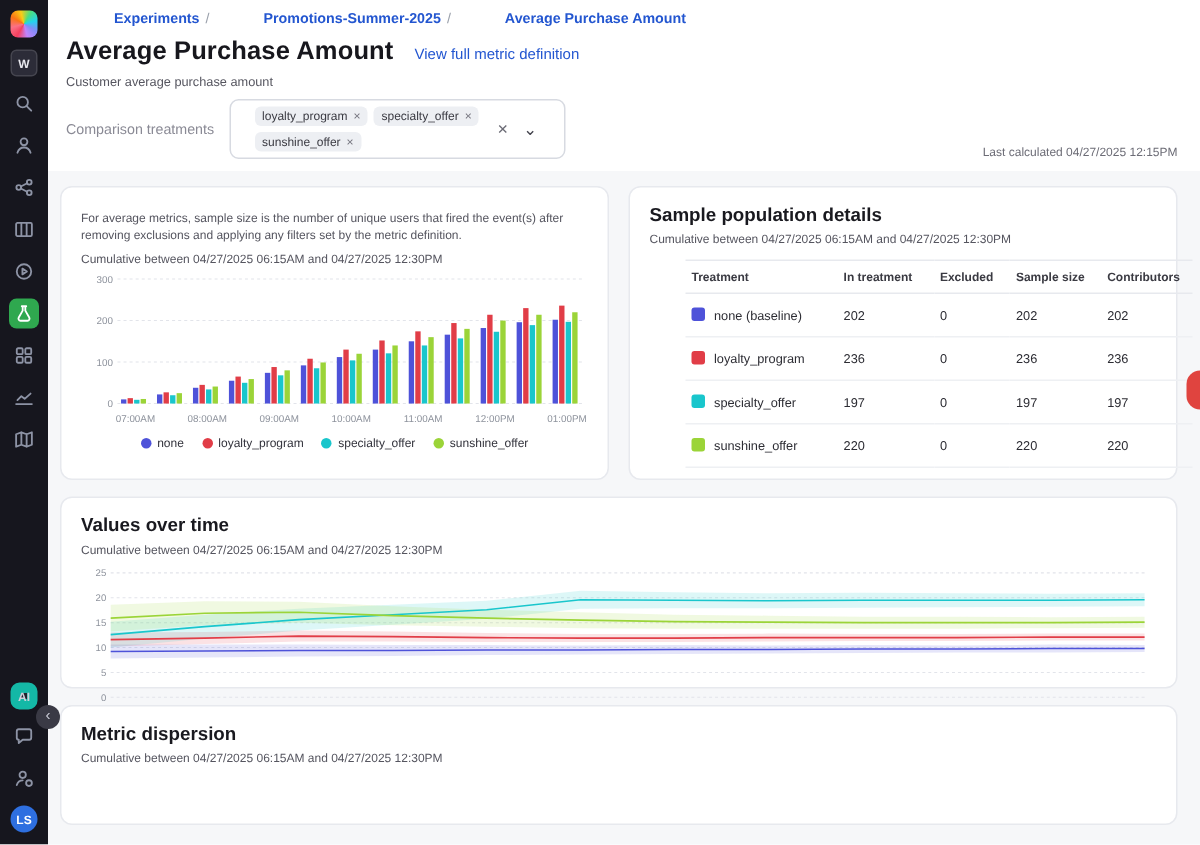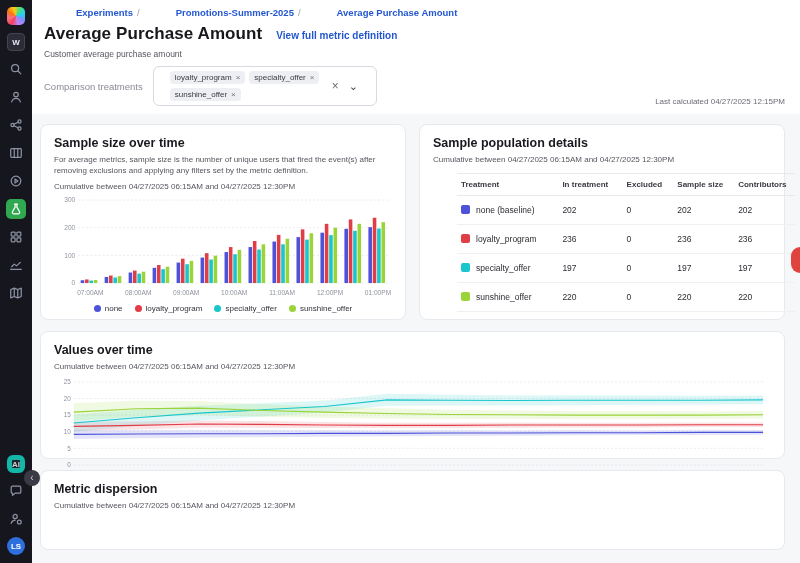--- a/index.html
+++ b/index.html
@@ -7,21 +7,21 @@
   body { font-family:"Liberation Sans",sans-serif; background:#fff; position:relative; color:#1c1c22; }
   .app { display:flex; height:100%; }
 
   
   .sidebar { width:32px; background:#16161e; display:flex; flex-direction:column; align-items:center; padding:7px 0 8px; gap:8px; flex-shrink:0; }
   .logo { width:18px; height:18px; border-radius:5px; flex-shrink:0;
           background:conic-gradient(from 210deg,#f43f5e,#fb7185,#f97316,#facc15,#4ade80,#22d3ee,#818cf8,#c084fc,#f43f5e); }
   .side-badge { width:18px; height:18px; border-radius:4px; display:flex; align-items:center; justify-content:center;
                 font-size:8px; font-weight:700; cursor:pointer; flex-shrink:0; }
   .side-badge.w  { background:#2c2c38; color:#e8e8ee; border:1px solid #45454f; }
-  .side-badge.ai { background:#22222c; color:#ced1db; border:5px solid #14b8a6; border-radius:6px; }
+  .side-badge.ai { background:#22222c; color:#ced1db; border:7px solid #14b8a6; border-radius:6px; }
   .side-badge.ls { background:#2e6fe0; color:#fff; border-radius:50%; }
   .side-icon { width:20px; height:20px; background:none; border:none; display:flex; align-items:center; justify-content:center; cursor:pointer; flex-shrink:0; }
   .side-icon svg { width:14px; height:14px; stroke:#8d93a5; fill:none; stroke-width:1.4; stroke-linecap:round; stroke-linejoin:round; }
   .side-icon.active { background:#2fa84f; border-radius:5px; }
   .side-icon.active svg { stroke:#fff; }
   .side-spacer { flex:1; }
 
   .collapse-handle { position:absolute; left:24px; top:470px; width:16px; height:16px; border-radius:50%;
                      background:#3a3a45; color:#c7c9d3; font-size:10px; line-height:1; display:flex; align-items:center;
                      justify-content:center; z-index:6; cursor:pointer; }
@@ -29,21 +29,21 @@
                     border-radius:13px 0 0 13px; z-index:6; cursor:pointer; }
 
   
   main { flex:1; display:flex; flex-direction:column; min-width:0; }
   header { background:#fff; padding:7px 15px 8px 12px; }
   .breadcrumb { font-size:9.5px; font-weight:700; color:#2356d0; display:flex; gap:4px; align-items:center; }
   .breadcrumb a { color:#2356d0; text-decoration:none; cursor:pointer;padding-left:32px; }
   .breadcrumb .sep { color:#9aa0ab; font-weight:400; }
   .title-row { display:flex; align-items:baseline; margin-top:6px; gap:14px; }
   .title-row h1 { font-size:17px; font-weight:700; color:#17171d; letter-spacing:.1px; }
-  .metric-link { font-size:10px; font-weight:700; color:#2356d0; text-decoration:none; cursor:pointer; }
+  .metric-link { font-size:10px; font-weight:400; color:#2356d0; text-decoration:none; cursor:pointer; }
   .subtitle { font-size:8.5px; color:#55555f; margin-top:5px; }
   .agg-row { margin-top:8px; font-size:9.5px; display:flex; gap:5px; align-items:center; }
   .agg-row .lbl { color:#8a8a95; }
   .agg-row .val { color:#33333c; margin-right:14px; }
   .compare-row { margin-top:7px; display:flex; align-items:center; }
   .compare-row .lbl { font-size:9.5px; color:#8a8a95; }
   .treat-select { margin-left:10px; border:1px solid #d7dae1; border-radius:6px; padding:4px 16px;
                   display:flex; align-items:center; background:#fff; cursor:pointer; }
   .tags { display:flex; flex-wrap:wrap; gap:4px; width:152px; }
   .tag { background:#edeff3; border-radius:4px; padding:2px 5px; font-size:8px; color:#3a3a42; white-space:nowrap; cursor:pointer; }
@@ -184,21 +184,20 @@
           <span class="clear">×</span>
           <span class="chev">⌄</span>
         </div>
         <div class="last-calc">Last calculated 04/27/2025 12:15PM</div>
       </div>
     </header>
 
     <section class="content">
       <div class="row2">
         <div class="card half">
-          <h2>Sample size over time</h2>
           <p class="desc">For average metrics, sample size is the number of unique users that fired the event(s) after removing exclusions and applying any filters set by the metric definition.</p>
           <p class="cum">Cumulative between 04/27/2025 06:15AM and 04/27/2025 12:30PM</p>
           <div class="chart-box" id="bar-chart"><svg viewBox="0 0 334 102" width="100%">
                 <line x1="24" x2="332" y1="86" y2="86" stroke="#e2e4ea" stroke-width="0.7" stroke-dasharray="2,2"></line>
                 <text x="21" y="88.4" text-anchor="end" font-size="6.5" fill="#8d929c">0</text>
                 <line x1="24" x2="332" y1="58.66666666666667" y2="58.66666666666667" stroke="#e2e4ea" stroke-width="0.7" stroke-dasharray="2,2"></line>
                 <text x="21" y="61.06666666666667" text-anchor="end" font-size="6.5" fill="#8d929c">100</text>
                 <line x1="24" x2="332" y1="31.333333333333336" y2="31.333333333333336" stroke="#e2e4ea" stroke-width="0.7" stroke-dasharray="2,2"></line>
                 <text x="21" y="33.733333333333334" text-anchor="end" font-size="6.5" fill="#8d929c">200</text>
                 <line x1="24" x2="332" y1="4" y2="4" stroke="#e2e4ea" stroke-width="0.7" stroke-dasharray="2,2"></line>

